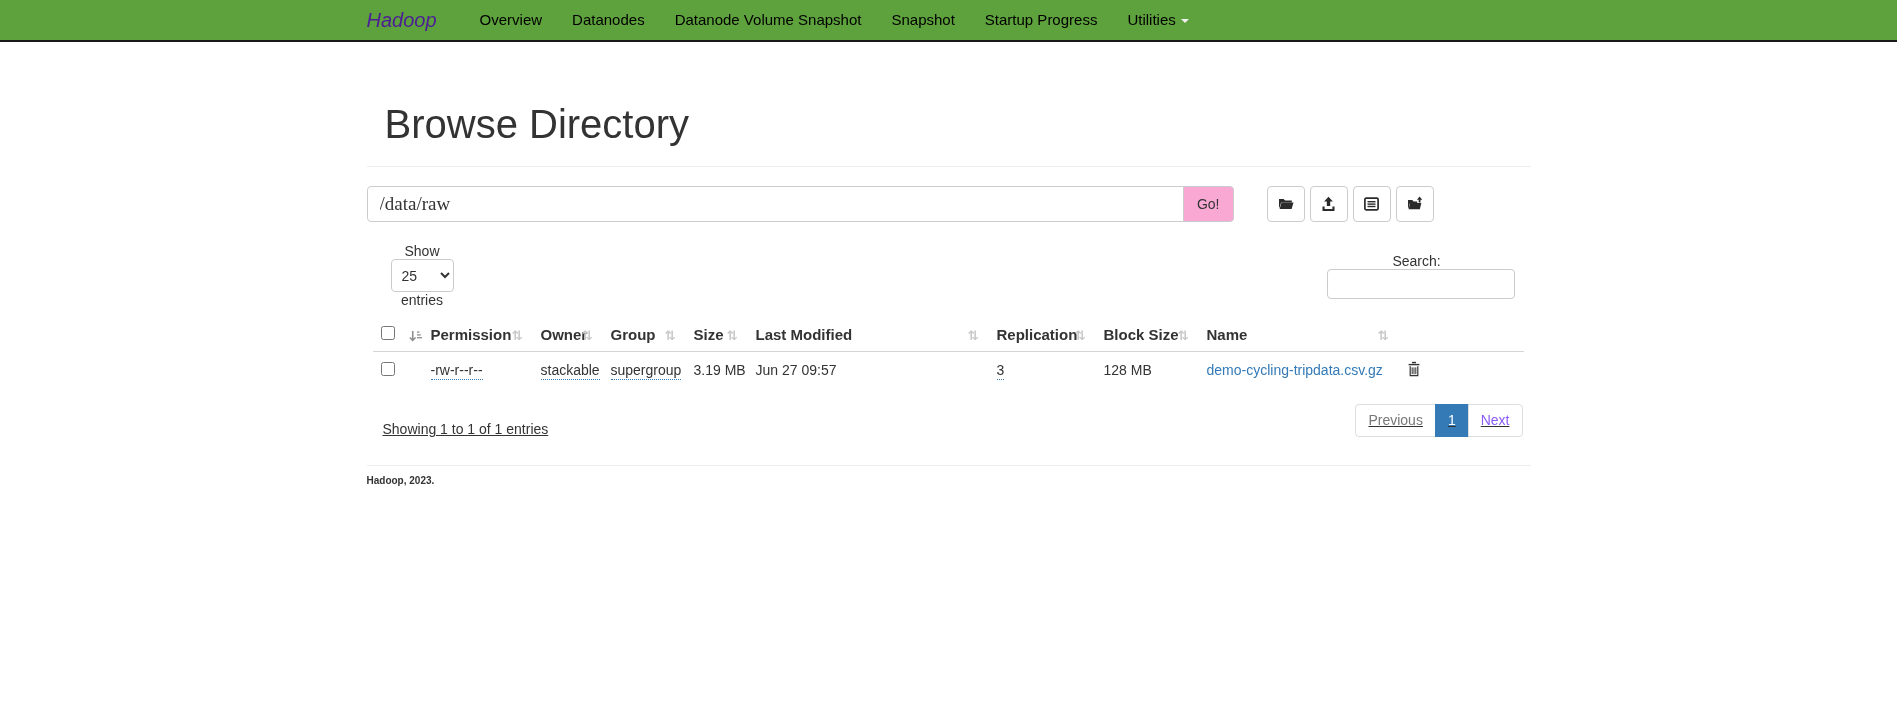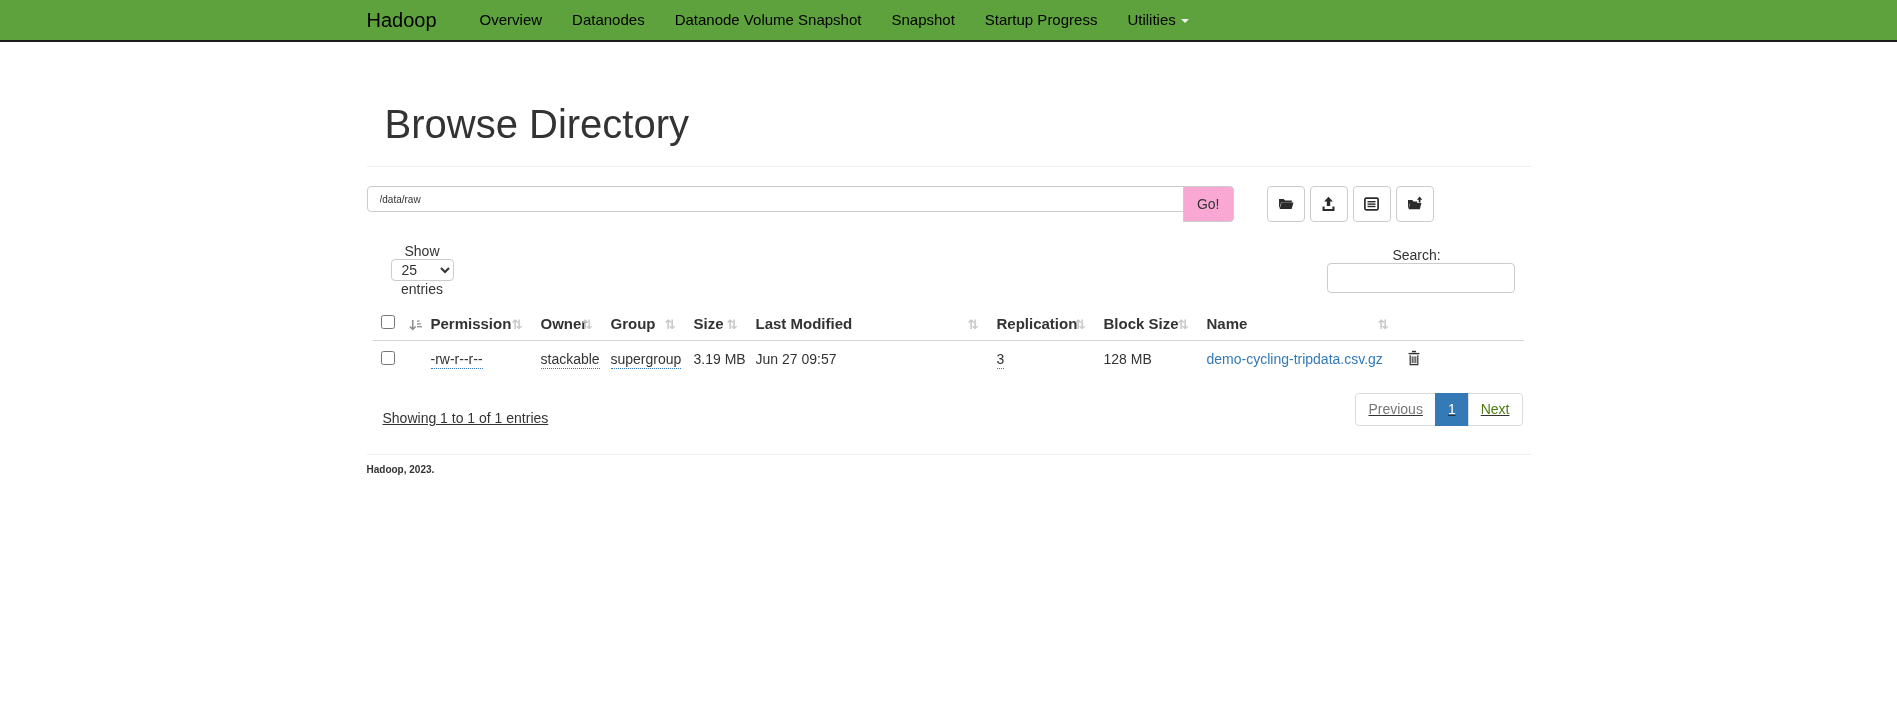--- a/index.html
+++ b/index.html
@@ -8,43 +8,43 @@
     background: #fff;
     color: #333;
     font-family: "Liberation Sans", "DejaVu Sans", sans-serif;
     font-size: 14px;
     min-width: 1897px;
     height: 722px;
   }
   
   .navbar { background: #5ea23d; border-bottom: 2px solid #1a1a1a; height: 42px; }
   .nav-inner { width: 1164px; margin: 0 auto; display: flex; align-items: center; height: 100%; }
-  .brand { color: #000000; font-size: 20px; margin-right: 28px; cursor: pointer; }
+  .brand { color: #4c1d95; font-size: 20px; margin-right: 28px; cursor: pointer; font-style: italic; }
   .nav-items { list-style: none; display: flex; margin: 0; padding: 0; }
   .nav-items li { color: #000000; font-size: 15px; padding: 2px 15px; line-height: 40px; cursor: pointer; white-space: nowrap; }
   .caret { display: inline-block; width: 0; height: 0; border-left: 4px solid transparent;
            border-right: 4px solid transparent; border-top: 4px solid #f0f0f0; margin-left: 5px; vertical-align: middle; }
   
   .container { width: 1164px; margin: 0 auto; }
   .page-header { border-bottom: 1px solid #eee; padding-bottom: 18px; margin: 58px 0 19px 0; }
   h1 { font-size: 40px; font-weight: 400; margin: 0 0 0 18px; line-height: 1.2; }
   
   .explorer-bar { display: flex; align-items: flex-start; }
   .input-group { display: flex; width: 867px; }
-  .path-input { flex: 1; height: 26px; border: 1px solid #ccc; border-radius: 4px 0 0 4px;
-                padding: 6px 12px; font-size: 10px; color: #333; font-family: Liberation Sans, sans-serif; outline: none; }
+  .path-input { flex: 1; height: 36px; border: 1px solid #ccc; border-radius: 4px 0 0 4px;
+                padding: 6px 12px; font-size: 19px; color: #333; font-family: Liberation Serif, serif; outline: none; }
   .go-btn { height: 36px; border: 1px solid #ccc; margin-left: -1px; border-radius: 0 4px 4px 0;
             background: #f9a8d4; padding: 6px 13px; font-size: 14px; color: #333; cursor: pointer; font-family: inherit; }
   .toolbar { margin-left: 33px; display: flex; gap: 5px; }
   .icon-btn { width: 38px; height: 36px; border: 1px solid #ccc; border-radius: 4px; background: #fff;
               display: flex; align-items: center; justify-content: center; cursor: pointer; padding: 0; }
   
   .dt-controls { margin-top: 21px; display: flex; justify-content: space-between; align-items: center; padding: 0 16px; }
   .show-entries, .search-box { display: flex; align-items: center; flex-direction: column; }
-  .show-entries select { width: 63px; height: 22px; border: 1px solid #ccc; border-radius: 4px; margin: 0 8px;
+  .show-entries select { width: 63px; height: 33px; border: 1px solid #ccc; border-radius: 4px; margin: 0 8px;
                          font-size: 14px; color: #333; padding: 0 6px; font-family: inherit; background: #fff; }
   .search-box input { width: 188px; height: 30px; border: 1px solid #ccc; border-radius: 4px; margin-left: 8px;
                       padding: 4px 8px; font-size: 14px; font-family: inherit; outline: none; }
   
   .file-table { width: 1151px; margin: 11px 0 0 6px; border-collapse: collapse; table-layout: fixed; }
   .file-table th { text-align: left; font-size: 15px; font-weight: 700; padding: 7px 8px;
                    border-bottom: 1px solid #d5d5d5; position: relative; white-space: nowrap; }
   .file-table td { font-size: 14px; padding: 9px 8px 8px; white-space: nowrap; overflow: hidden; }
   .sort-glyph { position: absolute; right: 10px; top: 9px; color: #c9c9c9; font-size: 13px;
                 font-family: "DejaVu Sans", sans-serif; cursor: pointer; }
@@ -53,21 +53,21 @@
   .editable { border-bottom: 1px dotted #337ab7; padding-bottom: 1px; cursor: pointer; }
   .file-link { color: #337ab7; text-decoration: none; cursor: pointer; }
   .trash-btn { background: none; border: none; padding: 0; cursor: pointer; display: inline-flex; }
   
   .dt-footer { display: flex; justify-content: space-between; align-items: flex-end; margin-top: 16px; padding: 0 8px 0 16px; text-decoration: underline; }
   .pagination { list-style: none; display: flex; margin: 0; padding: 0; }
   .pagination li { padding: 6px 12px; border: 1px solid #ddd; background: #fff; margin-left: -1px;
                    font-size: 14px; cursor: pointer; line-height: 1.42; }
   .pagination li.prev { color: #777; border-radius: 4px 0 0 4px; margin-left: 8px; }
   .pagination li.active { background: #337ab7; border-color: #337ab7; color: #fff; }
-  .pagination li.next { color: #4d7c0f; border-radius: 0 4px 4px 0; }
+  .pagination li.next { color: #8b5cf6; border-radius: 0 4px 4px 0; }
   hr.bottom-rule { border: none; border-top: 1px solid #eee; margin: 28px 0 0; }
   .site-footer { margin-top: 9px; font-size: 10px; font-weight: bold; }
 </style>
 </head>
 <body>
 
 <nav class="navbar">
   <div class="nav-inner">
     <span class="brand"><span>Hadoop</span></span>
     <ul class="nav-items">

